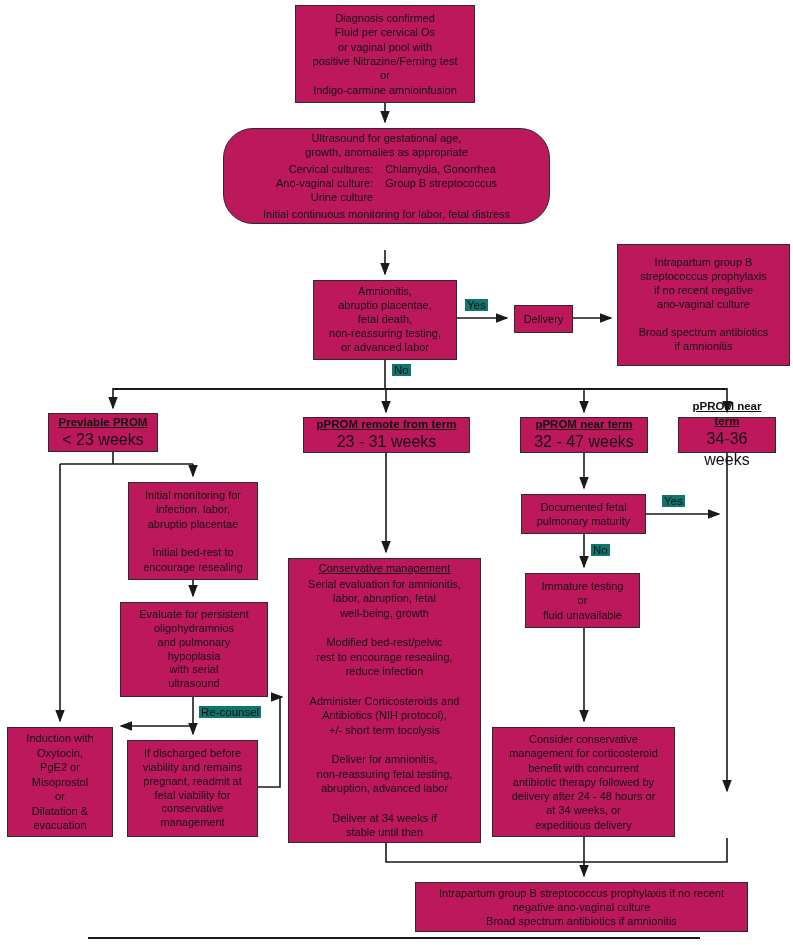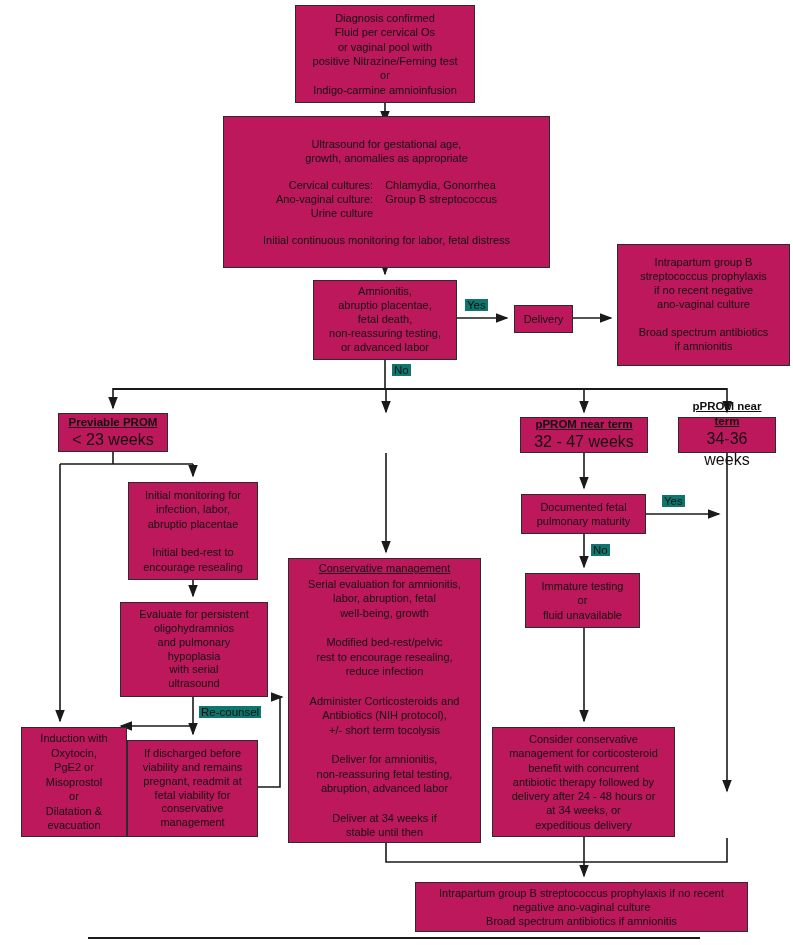--- a/index.html
+++ b/index.html
@@ -62,21 +62,21 @@
       <line x1="584" y1="628" x2="584" y2="721" marker-end="url(#arr)"></line>
       <line x1="727" y1="453" x2="727" y2="791" marker-end="url(#arr)"></line>
       <line x1="88" y1="938" x2="700" y2="938" stroke-width="2"></line>
     </g>
   </svg>
 
   <div class="node" style="left:295px;top:5px;width:180px;height:98px;">
     <div>Diagnosis confirmed<br>Fluid per cervical Os<br>or vaginal pool with<br>positive Nitrazine/Ferning test<br>or<br>Indigo-carmine amnioinfusion</div>
   </div>
 
-  <div class="node" style="left:223px;top:116px;width:327px;height:152px;">
+  <div class="node" style="left:223px;top:128px;width:327px;height:96px;border-radius:30px;">
     <div>Ultrasound for gestational age,</div>
     <div>growth, anomalies as appropriate</div>
     <div class="spacer"></div>
     <div class="cultures">
       <div class="cl">Cervical cultures:</div>
       <div class="cv">Chlamydia, Gonorrhea</div>
       <div class="cl">Ano-vaginal culture:</div>
       <div class="cv">Group B streptococcus</div>
       <div class="cl">Urine culture</div>
       <div class="cv"></div>
@@ -90,45 +90,49 @@
   </div>
 
   <div class="node" style="left:514px;top:305px;width:59px;height:28px;">
     <div>Delivery</div>
   </div>
 
   <div class="node" style="left:617px;top:244px;width:173px;height:122px;line-height:1.27;">
     <div>Intrapartum group B<br>streptococcus prophylaxis<br>if no recent negative<br>ano-vaginal culture<br>&nbsp;<br>Broad spectrum antibiotics<br>if amnionitis</div>
   </div>
 
-  <div class="node hdr" style="left:58px;top:413px;width:110px;height:39px;">
+  <div class="node hdr" style="left:48px;top:413px;width:110px;height:39px;">
     <div class="title">Previable PROM</div>
     <div class="sub">&lt; 23 weeks</div>
   </div>
 
+  <div class="node hdr" style="left:303px;top:417px;width:167px;height:36px;">
+    <div class="title">pPROM remote from term</div>
+    <div class="sub">23 - 31 weeks</div>
+  </div>
 
   <div class="node hdr" style="left:520px;top:417px;width:128px;height:36px;">
     <div class="title">pPROM near term</div>
     <div class="sub">32 - 47 weeks</div>
   </div>
 
   <div class="node hdr" style="left:678px;top:417px;width:98px;height:36px;">
     <div class="title">pPROM near term</div>
     <div class="sub">34-36 weeks</div>
   </div>
 
   <div class="node" style="left:128px;top:482px;width:130px;height:98px;">
     <div>Initial monitoring for<br>infection, labor,<br>abruptio placentae<br>&nbsp;<br>Initial bed-rest to<br>encourage resealing</div>
   </div>
 
   <div class="node" style="left:120px;top:602px;width:148px;height:95px;line-height:1.27;">
     <div>Evaluate for persistent<br>oligohydramnios<br>and pulmonary<br>hypoplasia<br>with serial<br>ultrasound</div>
   </div>
 
-  <div class="node" style="left:21px;top:727px;width:106px;height:110px;line-height:1.32;">
+  <div class="node" style="left:7px;top:727px;width:106px;height:110px;line-height:1.32;">
     <div>Induction with<br>Oxytocin,<br>PgE2 or<br>Misoprostol<br>or<br>Dilatation &amp;<br>evacuation</div>
   </div>
 
   <div class="node" style="left:127px;top:740px;width:131px;height:97px;line-height:1.27;">
     <div>If discharged before<br>viability and remains<br>pregnant, readmit at<br>fetal viability for<br>conservative<br>management</div>
   </div>
 
   <div class="node" style="left:288px;top:558px;width:193px;height:285px;line-height:1.33;">
     <div class="u-title">Conservative management</div>
     <div>Serial evaluation for amnionitis,<br>labor, abruption, fetal<br>well-being, growth<br>&nbsp;<br>Modified bed-rest/pelvic<br>rest to encourage resealing,<br>reduce infection<br>&nbsp;<br>Administer Corticosteroids and<br>Antibiotics (NIH protocol),<br>+/- short term tocolysis<br>&nbsp;<br>Deliver for amnionitis,<br>non-reassuring fetal testing,<br>abruption, advanced labor<br>&nbsp;<br>Deliver at 34 weeks if<br>stable until then</div>

